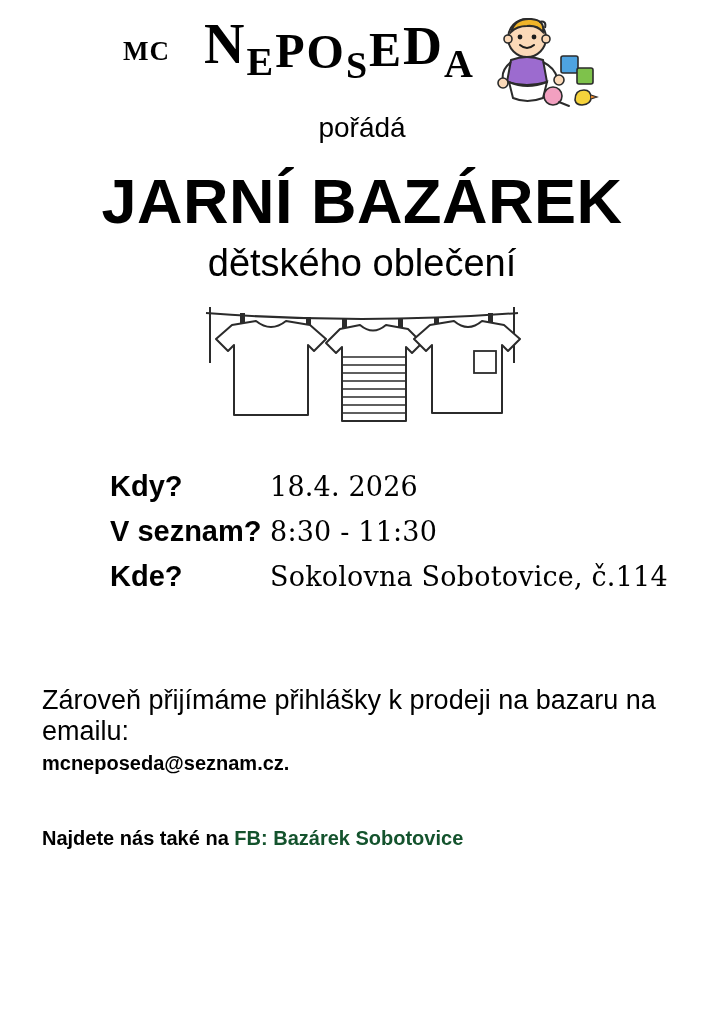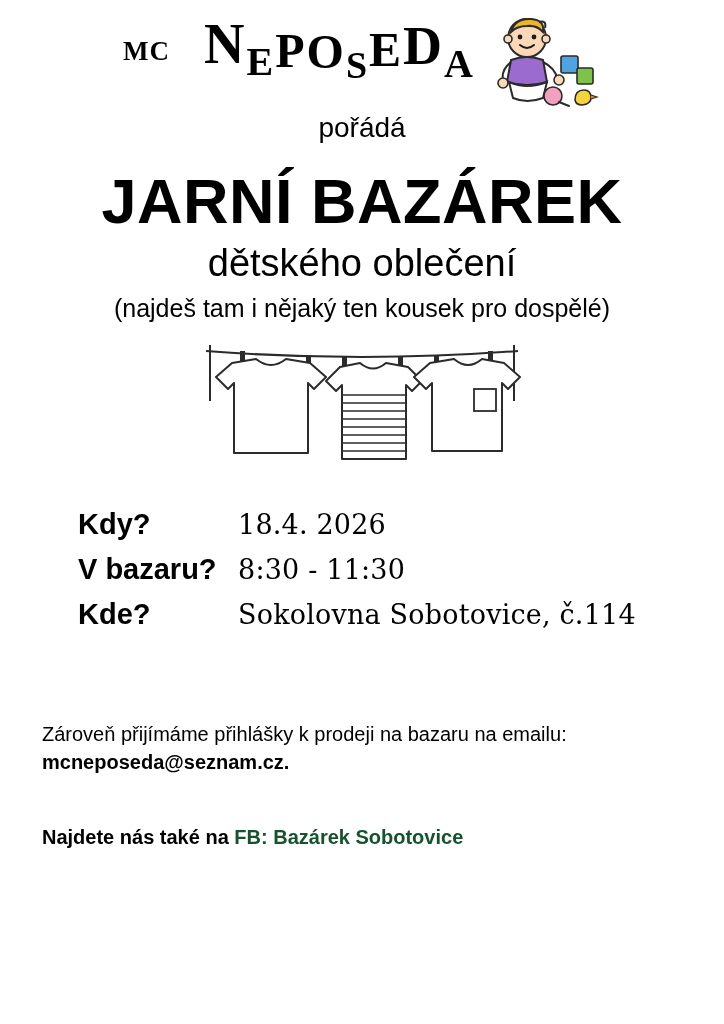--- a/index.html
+++ b/index.html
@@ -97,21 +97,21 @@
   
   .clothes-wrap {
     display: flex;
     justify-content: center;
     margin-top: 14px;
   }
 
   
   .details {
     margin-top: 36px;
-    padding-left: 78px;
+    padding-left: 110px;
   }
   .detail-row {
     display: flex;
     align-items: baseline;
     margin-bottom: 12px;
   }
   .detail-label {
     width: 160px;
     font-size: 29px;
     font-weight: bold;
@@ -122,21 +122,21 @@
     font-size: 27px;
     letter-spacing: 0.2px;
   }
 
   
   .footer {
     margin-top: 92px;
     padding-left: 42px;
   }
   .foot-line {
-    font-size: 20px;
+    font-size: 27px;
     margin-bottom: 5px;
   }
   .foot-strong {
     font-size: 20px;
     font-weight: bold;
     margin-bottom: 5px;
   }
   .foot-fb {
     margin-top: 52px;
     font-size: 20px;
@@ -197,21 +197,20 @@
 
       <path d="M94 84 Q94 74 103 74 Q110 74 110 82 Q110 88 101 89 Q95 89 94 84 Z" fill="#f6d33c" stroke="#2b2b2b" stroke-width="1.6"></path>
       <path d="M110 79 L116 81 L110 83" fill="#f08a2b" stroke="#2b2b2b" stroke-width="1.2"></path>
     </svg>
   </div>
 
   <div class="porada">pořádá</div>
 
   <div class="title-main">JARNÍ BAZÁREK</div>
   <div class="title-sub">dětského oblečení</div>
-  <div class="title-note">(najdeš tam i nějaký ten kousek pro dospělé)</div>
 
   <div class="clothes-wrap">
     <svg width="320" height="135" viewBox="0 0 320 135">
 
       <path d="M8 8 L8 64" stroke="#2b2b2b" stroke-width="2" fill="none"></path>
       <path d="M312 8 L312 64" stroke="#2b2b2b" stroke-width="2" fill="none"></path>
 
       <path d="M4 14 Q160 26 316 14" fill="none" stroke="#2b2b2b" stroke-width="2"></path>
 
       <rect x="38" y="14" width="5" height="11" fill="#2b2b2b"></rect>
@@ -230,21 +229,21 @@
       <rect x="272" y="52" width="22" height="22" fill="#ffffff" stroke="#2b2b2b" stroke-width="1.8"></rect>
     </svg>
   </div>
 
   <div class="details">
     <div class="detail-row">
       <div class="detail-label">Kdy?</div>
       <div class="detail-value">18.4. 2026</div>
     </div>
     <div class="detail-row">
-      <div class="detail-label">V bazaru?</div>
+      <div class="detail-label">V seznam?</div>
       <div class="detail-value">8:30 - 11:30</div>
     </div>
     <div class="detail-row">
       <div class="detail-label">Kde?</div>
       <div class="detail-value">Sokolovna Sobotovice, č.114</div>
     </div>
   </div>
 
   <div class="footer">
     <div class="foot-line">Zároveň přijímáme přihlášky k prodeji na bazaru na emailu:</div>

